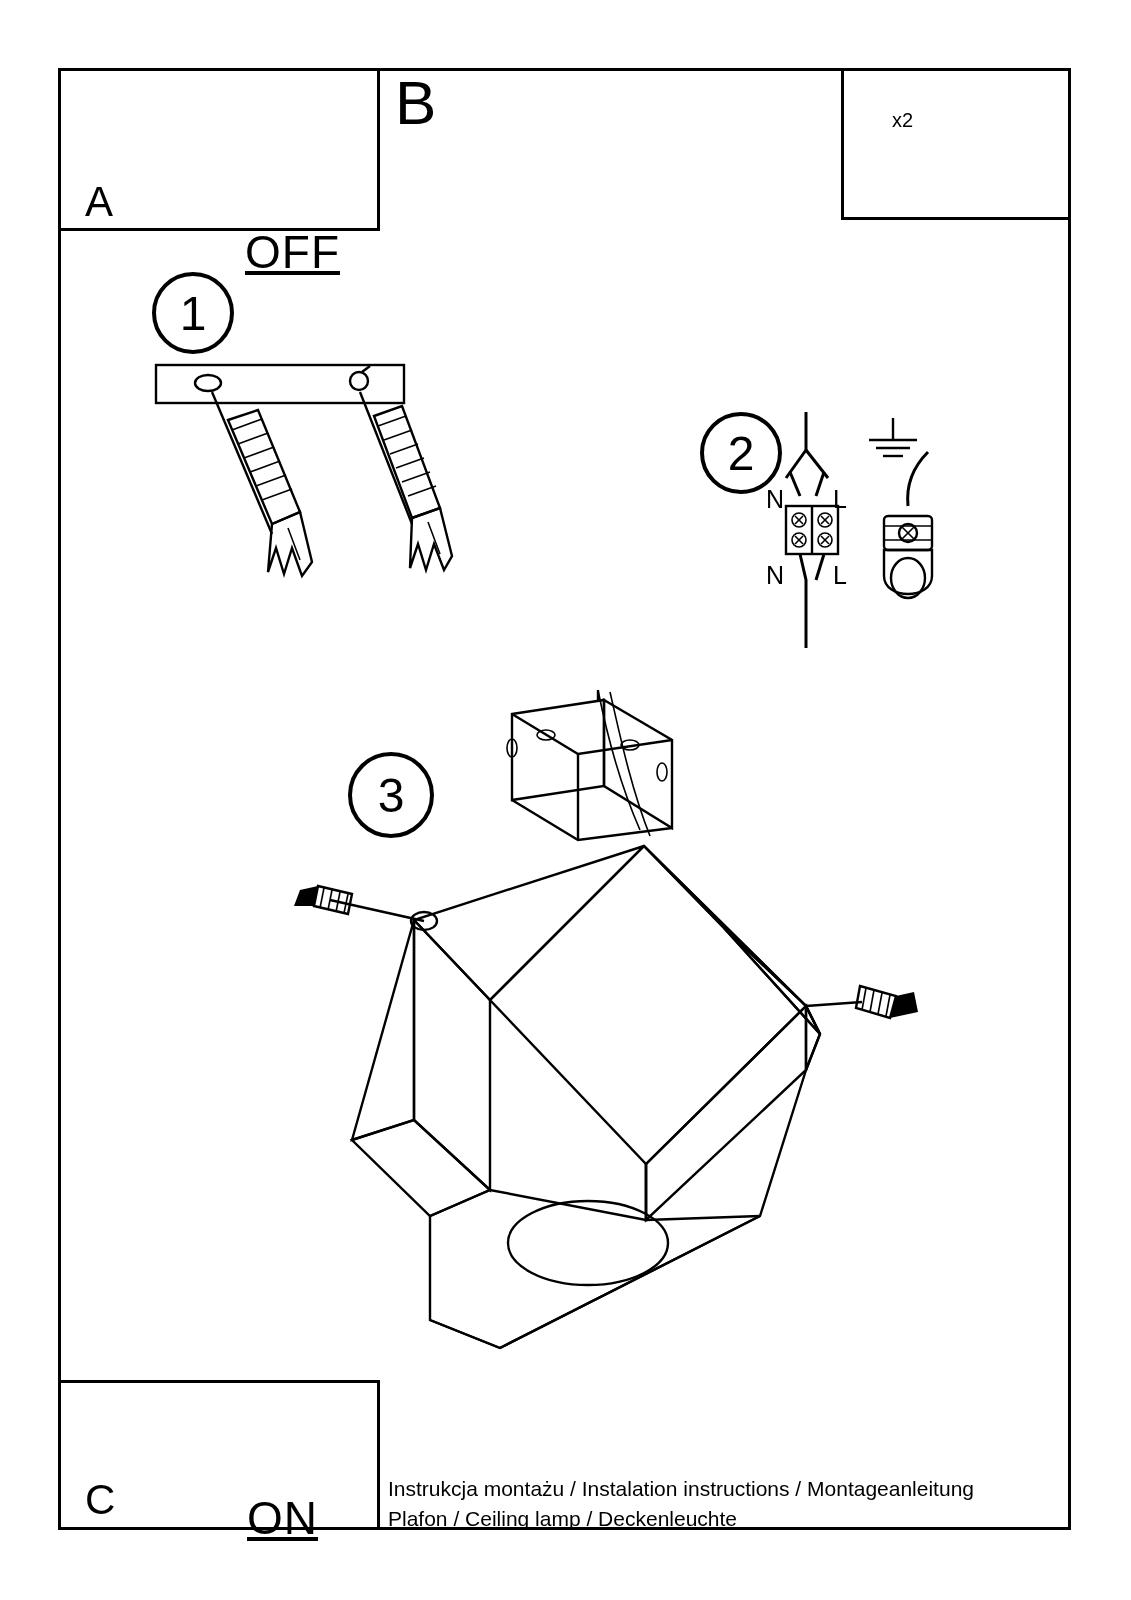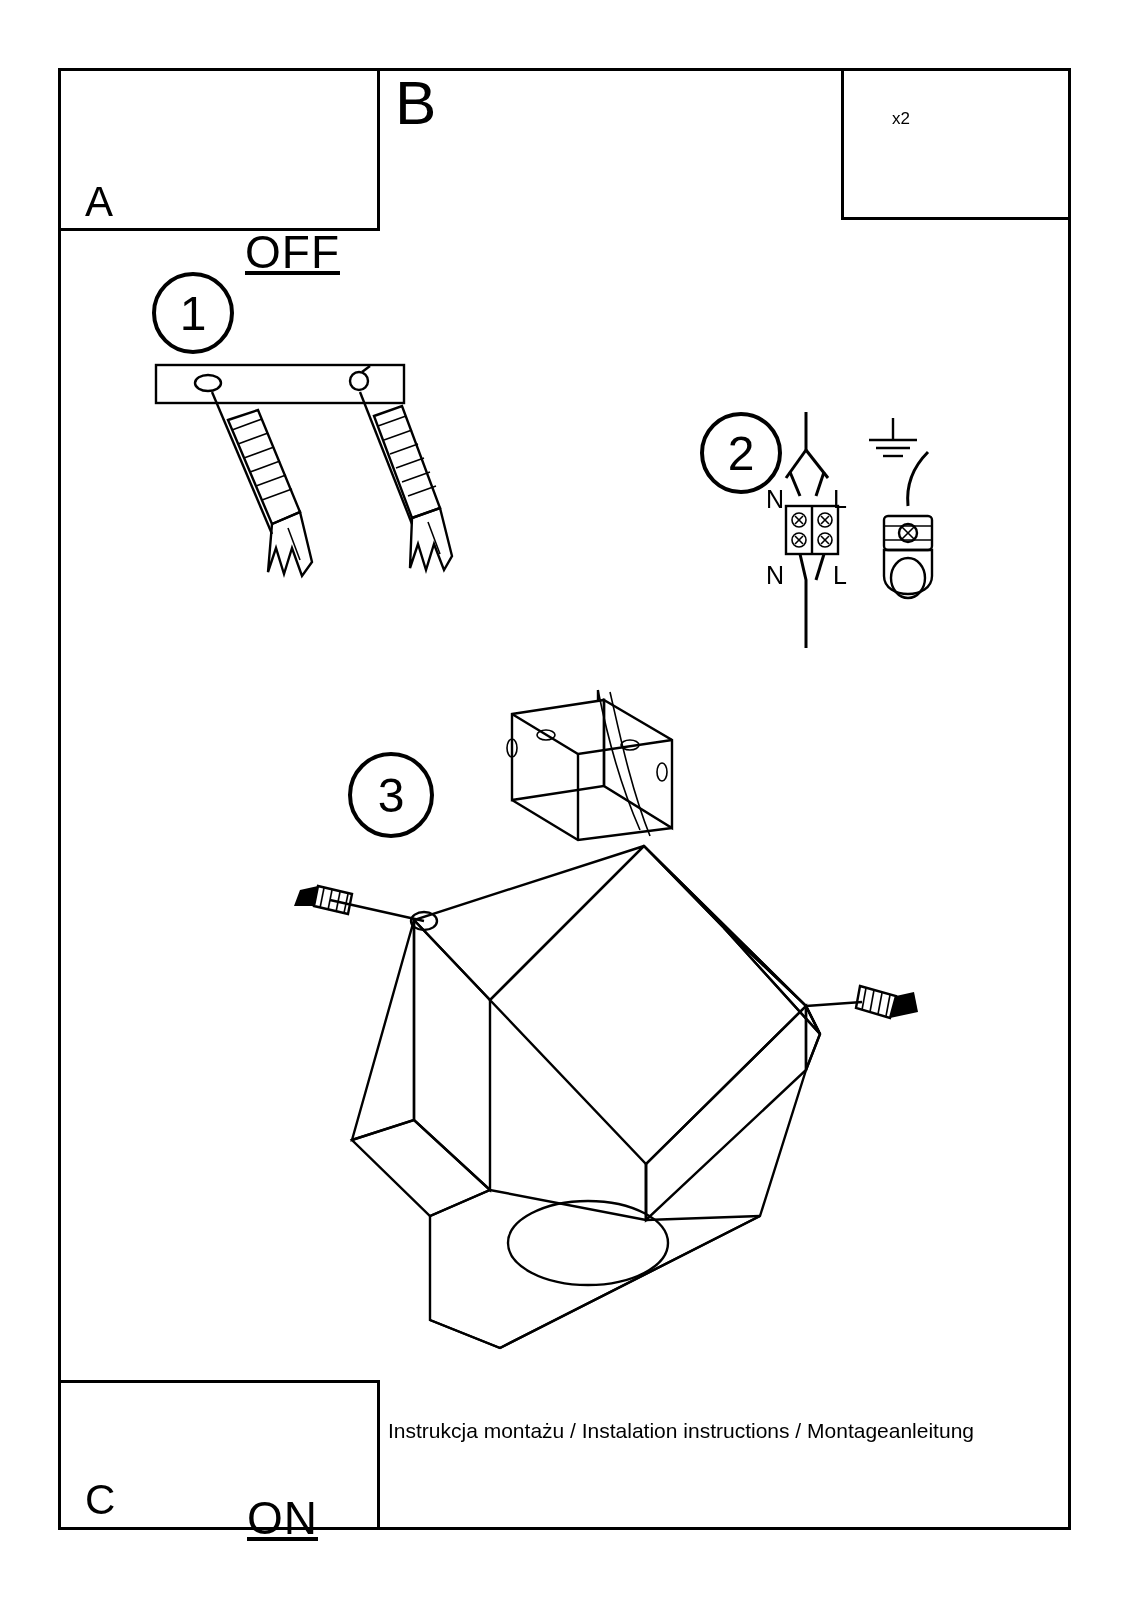--- a/index.html
+++ b/index.html
@@ -93,25 +93,25 @@
   #step1 { left: 152px; top: 272px; width: 74px; height: 74px; }
   #step2 { left: 700px; top: 412px; width: 74px; height: 74px; }
   #step3 { left: 348px; top: 752px; width: 78px; height: 78px; }
 
   
   .caption {
     position: absolute;
     font-size: 21px;
     line-height: 30px;
   }
-  #caption-block { left: 388px; top: 1416px; }
+  #caption-block { left: 388px; top: 1474px; }
 
   .x2-label {
     position: absolute;
-    font-size: 17px;
+    font-size: 20px;
     left: 889px;
     top: 108px;
   }
 
   
   .wire-letter {
     position: absolute;
     font-size: 25px;
     line-height: 25px;
   }
@@ -451,15 +451,16 @@
   <div class="step-circle" id="step2">2</div>
   <div class="step-circle" id="step3">3</div>
 
   <span class="wire-letter" id="wl-n-top">N</span>
   <span class="wire-letter" id="wl-l-top">L</span>
   <span class="wire-letter" id="wl-n-bot">N</span>
   <span class="wire-letter" id="wl-l-bot">L</span>
 
   <div class="caption" id="caption-block">
     <div>Instrukcja montażu / Instalation instructions / Montageanleitung</div>
+    <div>Plafon / Ceiling lamp / Deckenleuchte</div>
   </div>
 
 </div>
 
 </body></html>

